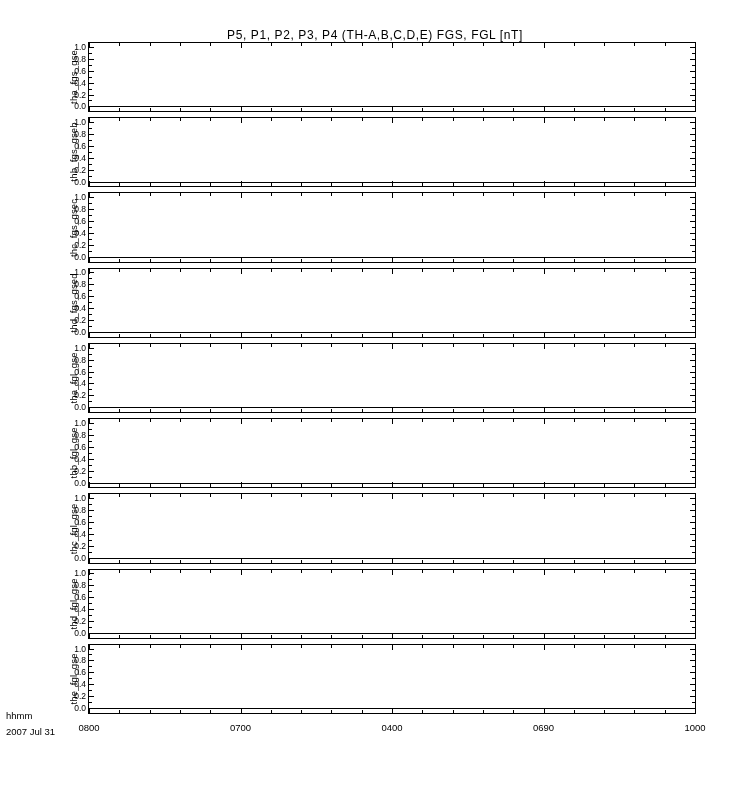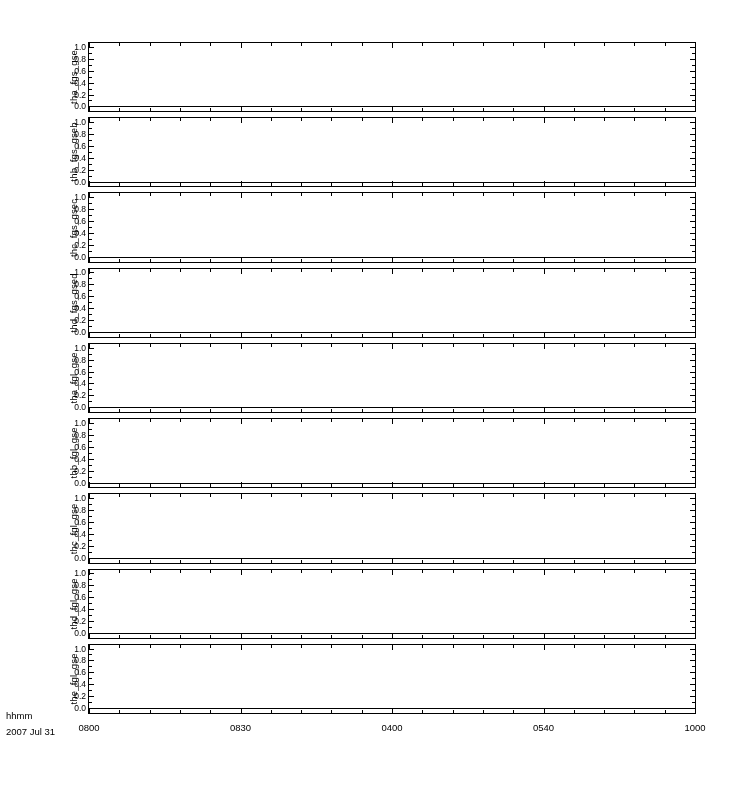--- a/index.html
+++ b/index.html
@@ -113,20 +113,21 @@
     top: 726px;
     font-size: 9.5px;
     white-space: nowrap;
   }
 </style>
 </head>
 <body>
 
 <div id="root">
 
+  <div id="title">P5, P1, P2, P3, P4  (TH-A,B,C,D,E) FGS, FGL [nT]</div>
 
   <div id="panels">
       <div class="panel" style="top: 42px; height: 70.2222px;">
         <div class="zeroline" style="top: 63.4467px;"></div>
         <div class="ytick" style="top: 63.4467px;"></div>
         <div class="ytick-r" style="top: 63.4467px;"></div>
         <div class="ylabel-num" style="top: 63.4467px;">0.0</div>
         <div class="ytick minor" style="top: 57.4772px;"></div>
         <div class="ytick-r minor" style="top: 57.4772px;"></div>
         <div class="ytick" style="top: 51.5078px;"></div>
@@ -785,22 +786,22 @@
         <div class="xtick minor" style="left: 575.7px;"></div>
         <div class="xtick-top minor" style="left: 575.7px;"></div>
         <div class="xtick" style="left: 606px;"></div>
         <div class="xtick-top" style="left: 606px;"></div>
       </div>
       <div class="axis-title" style="left: 68px; top: 714px; width: 70.2222px; text-align: center;">the_fgl_gse</div>
     </div>
 
   <div id="xlabels">
       <div class="xlabel" style="left: 89px;">0800</div>
-      <div class="xlabel" style="left: 240.5px;">0830</div>
+      <div class="xlabel" style="left: 240.5px;">0700</div>
       <div class="xlabel" style="left: 392px;">0400</div>
-      <div class="xlabel" style="left: 543.5px;">0540</div>
+      <div class="xlabel" style="left: 543.5px;">0690</div>
       <div class="xlabel" style="left: 695px;">1000</div>
     </div>
 
   <div id="time-label">hhmm</div>
   <div id="date-label">2007 Jul 31</div>
 
 </div>
 
 </body></html>

